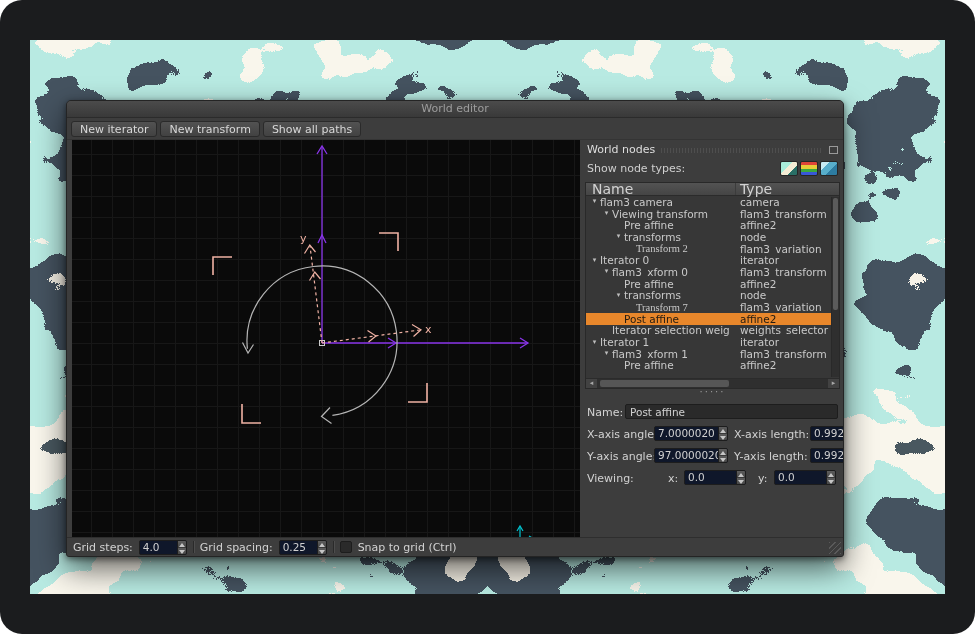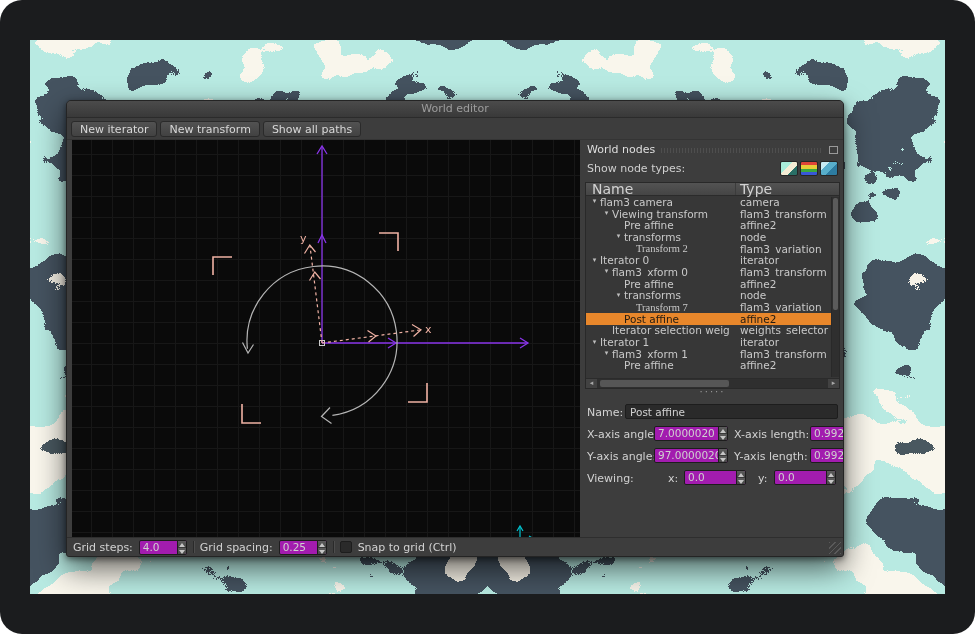--- a/index.html
+++ b/index.html
@@ -89,21 +89,21 @@
   .frow { display: flex; align-items: flex-end; margin-top: 7px; white-space: nowrap; }
   .frow label { font-size: 11px; color: #d2d2d2; flex: none; }
   .lbl-name { width: 38px; }
   .lblA { width: 67px; }
   .lblB { width: 76px; margin-left: 6px; }
   .lblxy { width: 16px; margin-left: 14px; }
   .lblxy2 { width: 16px; margin-left: 12px; }
   .tinput { flex: 1; height: 15px; background: #2a2a2a; border: 1px solid #1d1d1d;
             border-radius: 2px; color: #d0d0d0; font-size: 10.5px; padding: 0 4px;
             font-family: "DejaVu Sans", sans-serif; margin-right: 2px; }
-  .spin { flex: none; display: flex; align-items: stretch; height: 15px; background: #a21caf;
+  .spin { flex: none; display: flex; align-items: stretch; height: 15px; background: #0f172a;
           border: 1px solid #1d1d1d; border-radius: 2px; overflow: hidden; }
   .spin .val { flex: 1; font-size: 10.5px; color: #d0d0d0; line-height: 13px;
                padding: 0 0 0 3px; overflow: hidden; }
   .spin .btns { flex: none; width: 9px; border-left: 1px solid #1d1d1d;
                 display: flex; flex-direction: column; }
   .spin .up, .spin .down { flex: 1; position: relative; background: linear-gradient(#5d5d5d,#474747); }
   .spin .up::after { content: ""; position: absolute; left: 1px; top: 2px;
       border-left: 3px solid transparent; border-right: 3px solid transparent;
       border-bottom: 4px solid #c6c6c6; }
   .spin .down { border-top: 1px solid #393939; }

